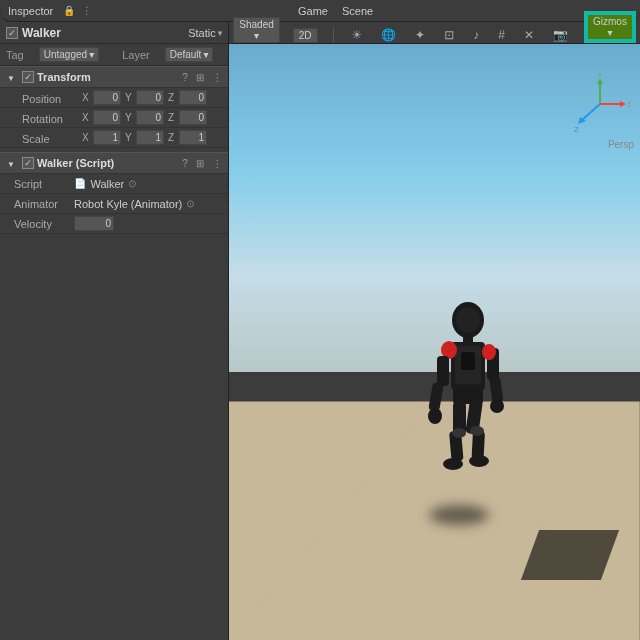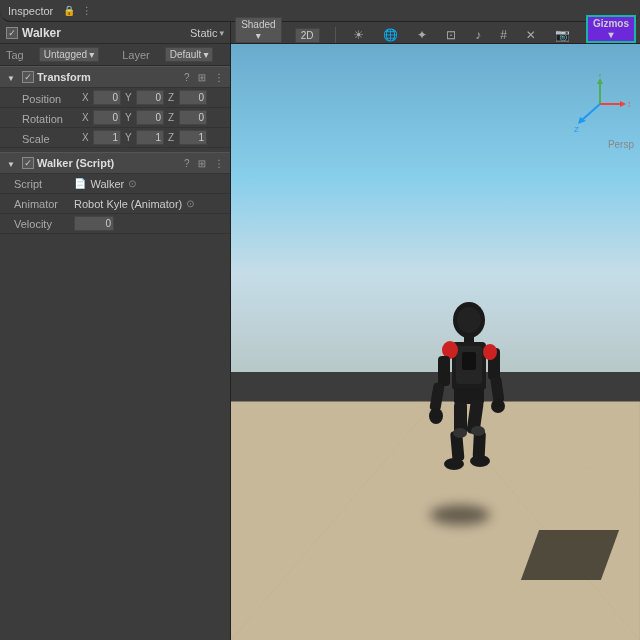--- a/index.html
+++ b/index.html
@@ -280,28 +280,27 @@
     }
     .toolbar-icon-btn {
       background: none;
       border: none;
       color: #aaa;
       font-size: 12px;
       cursor: pointer;
       padding: 1px 3px;
     }
     .gizmos-btn {
-      background: #6d28d9;
-      border: 2px solid #14b8a6;
+      background: #4d7c0f;
+      border: 4px solid #14b8a6;
       color: #ccc;
       font-size: 10px;
       padding: 1px 5px;
       cursor: pointer;
       margin-left: auto;
-      font-weight: bold;
     }
 
     
     .scene-viewport {
       flex: 1;
       position: relative;
       overflow: hidden;
     }
 
     .scene-bg {
@@ -399,20 +398,24 @@
     }
   </style>
 </head>
 <body>
 
 <div class="top-bar">
   <div class="top-bar-left">
     <span class="tab-label">Inspector</span>
     <span class="lock-icon">🔒</span>
     <span class="more-icon">⋮</span>
+  </div>
+  <div class="top-bar-right">
+    <span class="tab-label">Game</span>
+    <span class="tab-label">Scene</span>
   </div>
 </div>
 
 <div class="main">
 
   <div class="inspector">
 
     <div class="object-row">
       <div class="checkbox-active"></div>
       <span class="object-name">Walker</span>

